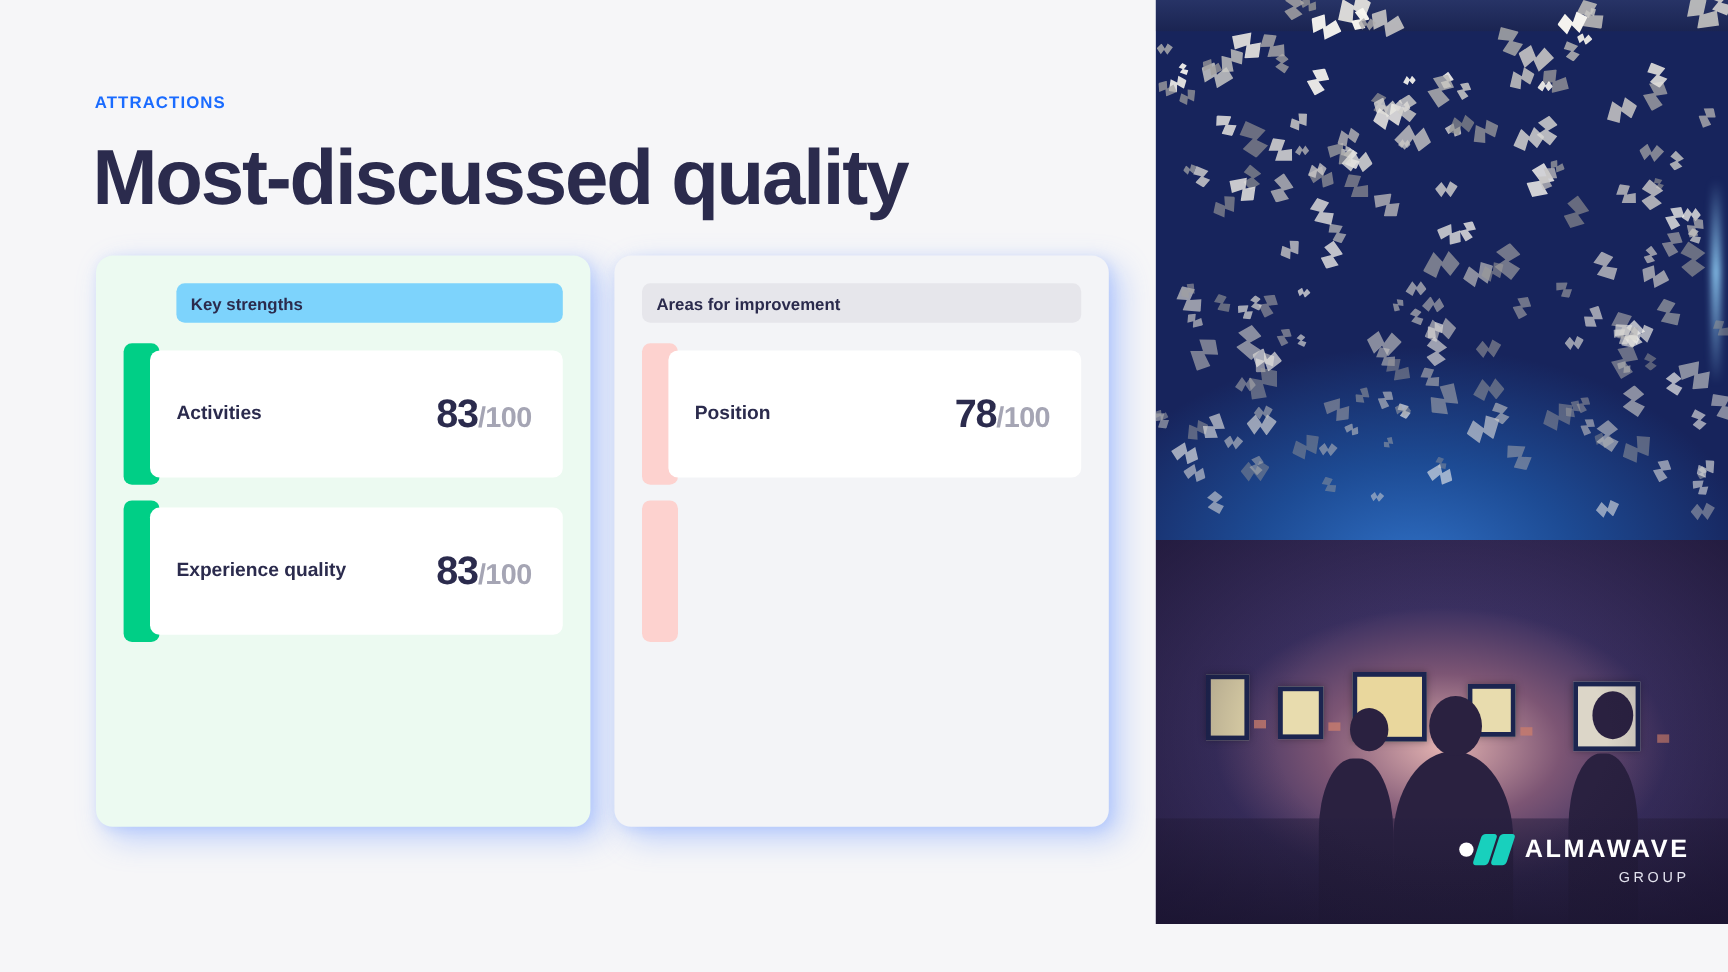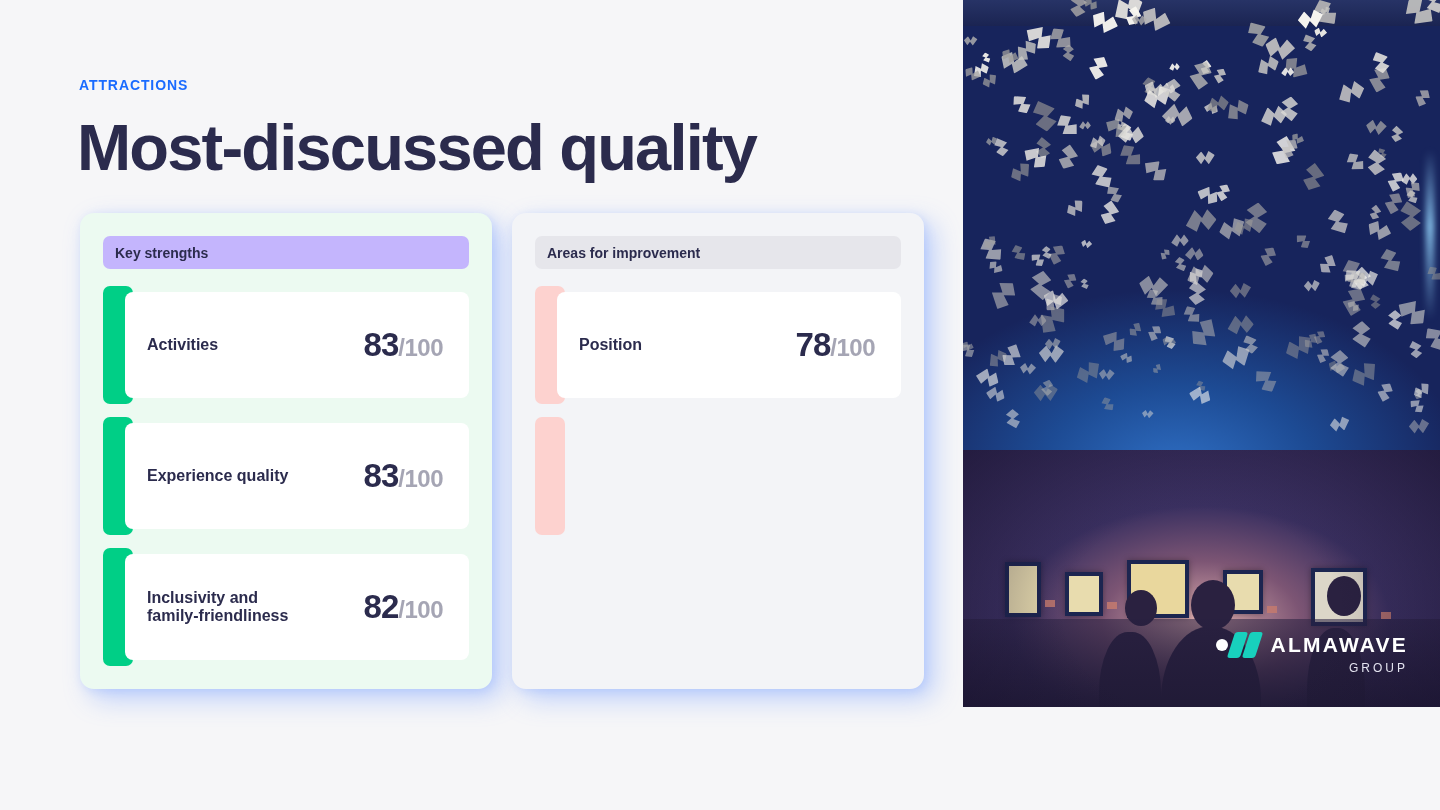--- a/index.html
+++ b/index.html
@@ -36,21 +36,21 @@
   }
   .card.left  { left:0;   background:#ecfaf1; }
   .card.right { left:432px; background:#f3f4f7; }
 
   .card-header {
     position:absolute; left:23px; top:23px; right:23px; height:33px;
     border-radius:7px;
     display:flex; align-items:center; padding-left:12px;
     font-size:14px; font-weight:bold; color:#2b2b4d;
   }
-  .card.left  .card-header { background:#c4b5fd; }
+  .card.left  .card-header { background:#7dd3fc;margin-left:44px; }
   .card.right .card-header { background:#e6e6eb; }
 
   .rows { position:absolute; left:23px; right:23px; top:73px; bottom:16px; }
 
   .row {
     position:relative; height:118px; margin-bottom:13px;
   }
   .row-bar {
     position:absolute; left:0; top:0; width:30px; height:118px;
     border-radius:7px;
@@ -82,21 +82,21 @@
   .mark .sq { position:absolute; left:3px; top:2px; width:17px; height:16px; background:#2b2b4d; }
   .mark .vert { position:absolute; left:30px; top:2px; width:10px; height:26px; background:#2b2b4d; }
   .mark .horz { position:absolute; left:3px; top:22px; width:37px; height:10px; background:#2b2b4d; }
   .wordmark { font-size:15px; letter-spacing:1.6px; color:#2b2b4d; padding-bottom:5px; }
   .wordmark .b { font-weight:bold; }
 
   
   .photo-panel { position:absolute; left:963px; top:0; width:477px; height:810px; overflow:hidden; }
   .photo { position:absolute; left:0; width:477px; overflow:hidden; }
   .photo-top { top:0; height:450px; background:#17245c; }
-  .photo-bottom { top:450px; height:257px; background:#3a3060; }
+  .photo-bottom { top:450px; height:320px; background:#3a3060; }
 
   .crane { position:absolute; background:#f0efe9; }
 
   .glow-top {
     position:absolute; left:0; bottom:0; width:477px; height:230px;
     background:radial-gradient(ellipse 75% 100% at 45% 110%, #2f6fc4 0%, #1d4b94 38%, rgba(23,36,92,0) 80%);
   }
   .beam { position:absolute; right:6px; top:150px; width:8px; height:170px;
     background:linear-gradient(180deg, rgba(130,200,255,0) 0%, rgba(150,215,255,0.9) 45%, rgba(130,200,255,0) 100%);
     filter:blur(3px); }
@@ -155,30 +155,20 @@
           <div class="row">
             <div class="row-bar"></div>
             <div class="row-body">
               <div class="row-label">Experience quality</div>
               <div class="row-score">
                 <span class="val">83</span><span class="max">/100</span>
               </div>
             </div>
           </div>
 
-          <div class="row">
-            <div class="row-bar"></div>
-            <div class="row-body">
-              <div class="row-label">Inclusivity and
-family-friendliness</div>
-              <div class="row-score">
-                <span class="val">82</span><span class="max">/100</span>
-              </div>
-            </div>
-          </div>
 
         </div>
       </div>
 
       <div class="card right">
         <div class="card-header">Areas for improvement</div>
         <div class="rows">
 
           <div class="row">
             <div class="row-bar"></div>

